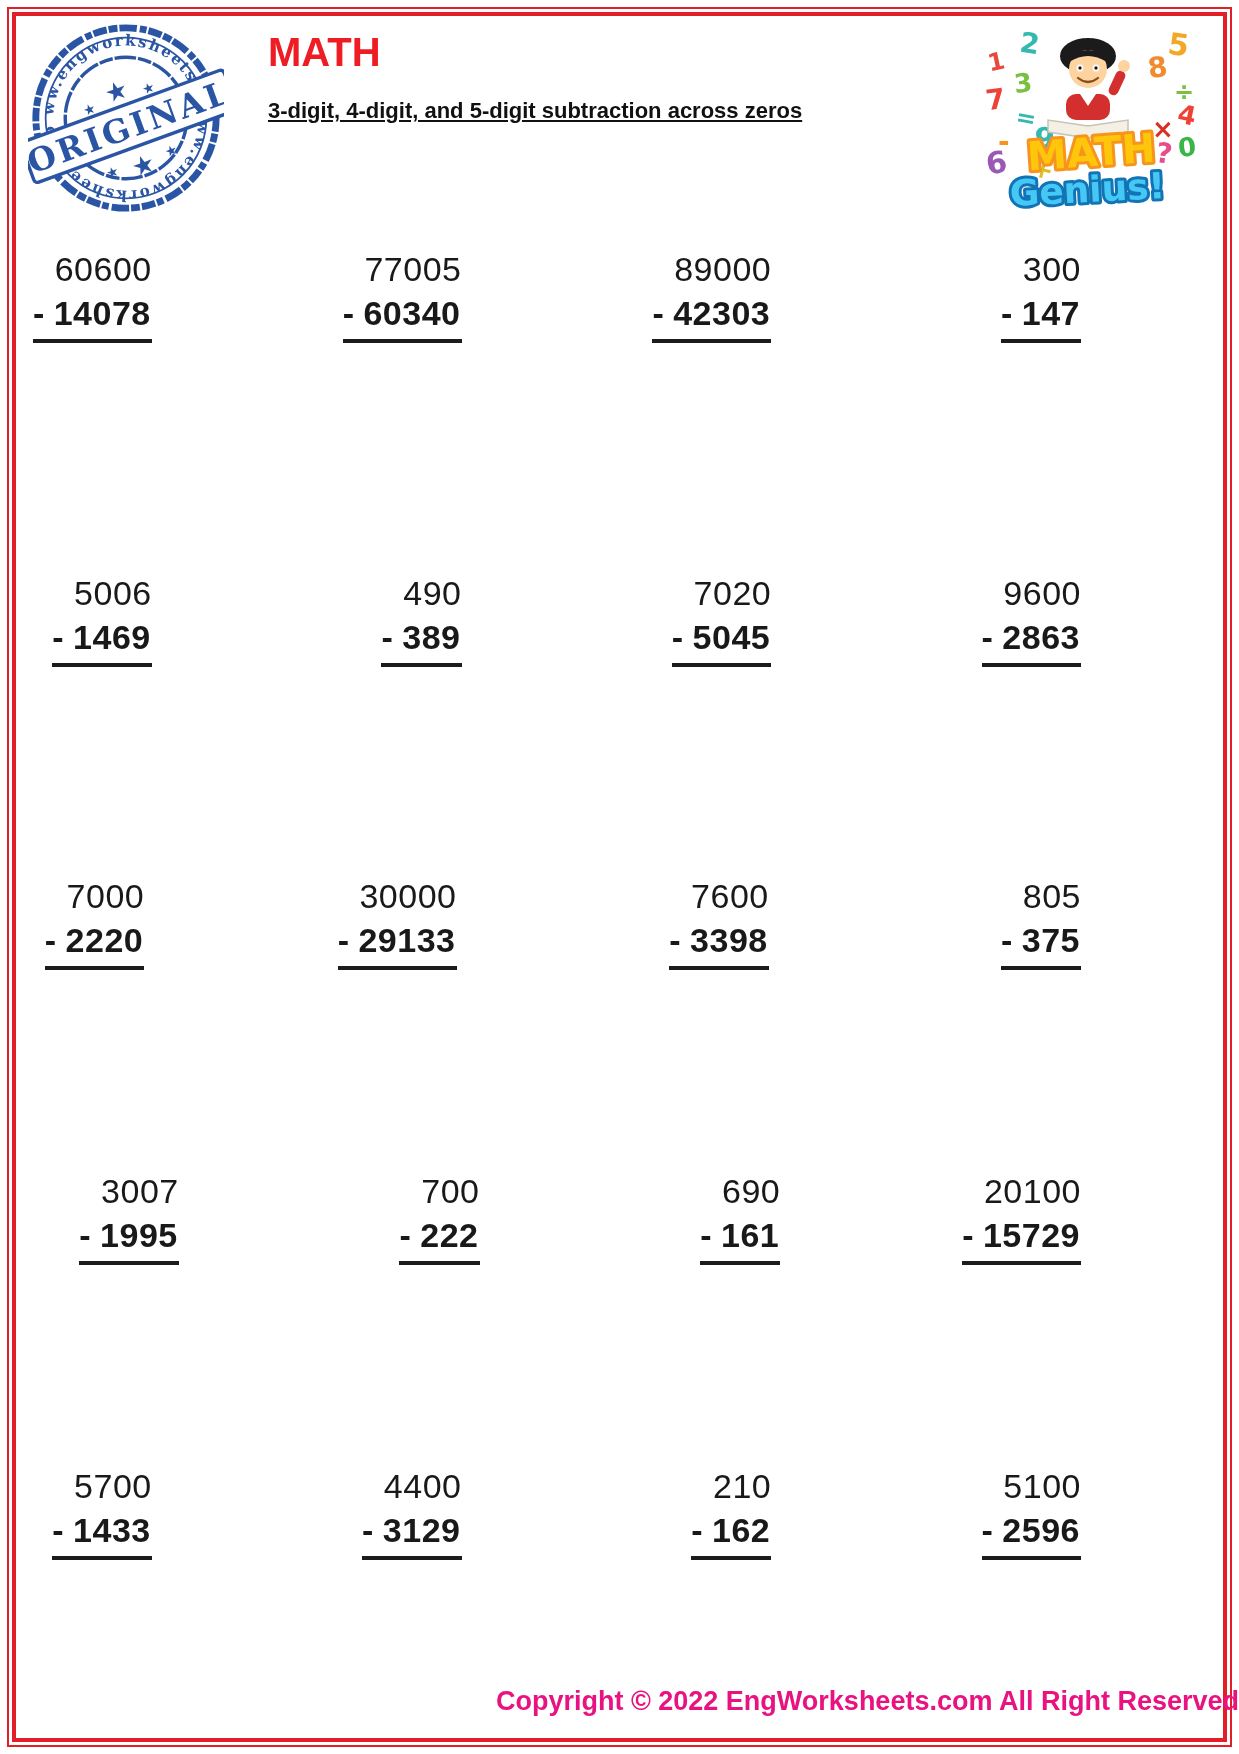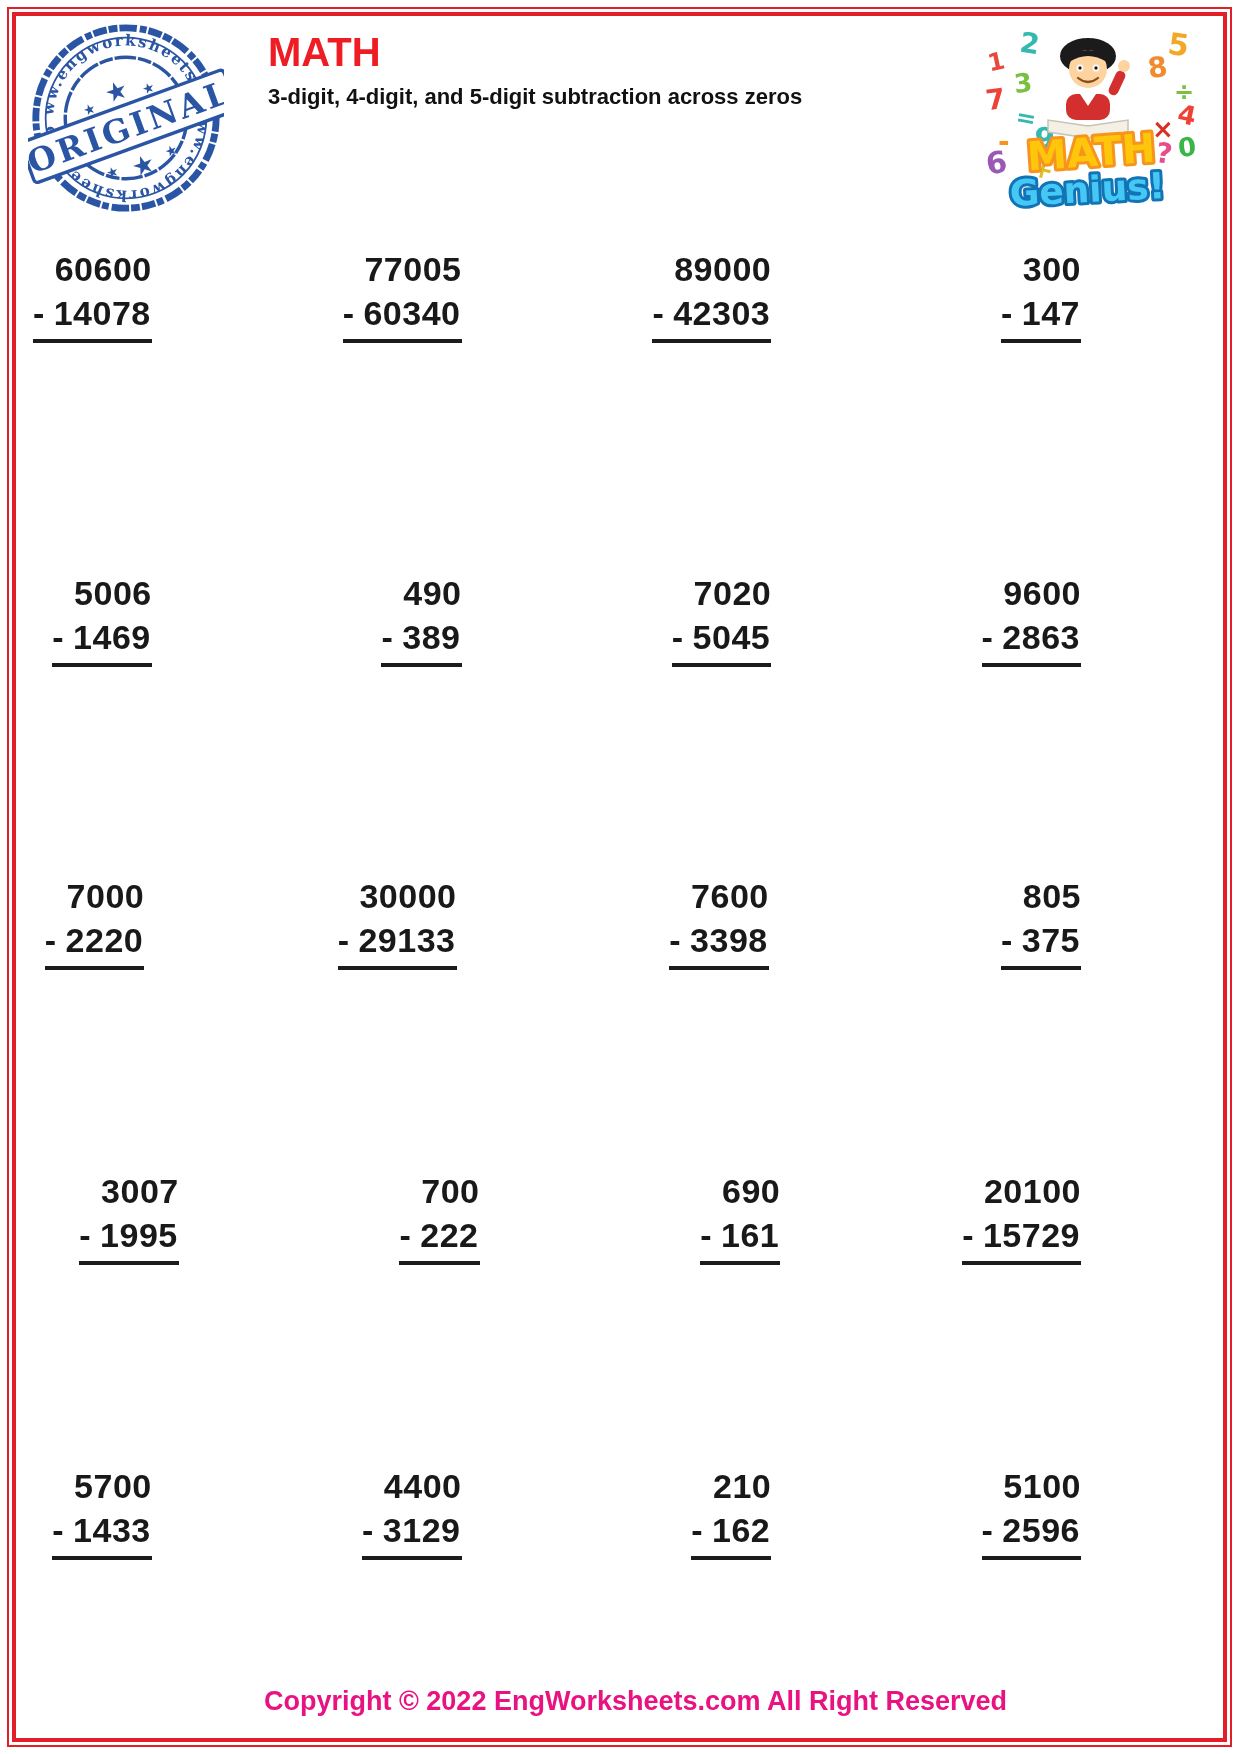--- a/index.html
+++ b/index.html
@@ -12,45 +12,45 @@
     margin:0 auto;
   }
   .border-outer{position:absolute;inset:7px;border:2px solid #e41e26;pointer-events:none;}
   .border-inner{position:absolute;inset:12px;border:4px solid #e41e26;pointer-events:none;}
 
   
   .stamp{position:absolute;left:28px;top:20px;width:196px;height:196px;}
   .titles{position:absolute;left:268px;top:30px;width:560px;}
   .subject{font-size:40px;font-weight:bold;color:#ee1c23;line-height:1.1;}
   .title{font-size:37px;font-weight:bold;color:#ee1c23;margin-top:12px;line-height:1.1;}
-  .subtitle{font-size:22px;font-weight:bold;color:#111;margin-top:10px;}
+  .subtitle{font-size:22px;font-weight:bold;color:#111;margin-top:24px;text-decoration:underline;}
 
   .logo{position:absolute;left:980px;top:28px;width:215px;height:180px;}
   .logo .glyph{position:absolute;font-weight:bold;font-family:"DejaVu Sans",sans-serif;line-height:1;}
   .boy-svg{position:absolute;left:48px;top:8px;}
   .logo-text-svg{position:absolute;left:0px;top:100px;}
 
   
   .problems{position:absolute;left:0;top:0;width:1239px;height:1754px;pointer-events:none;}
   .prow{position:absolute;left:0;right:0;display:grid;grid-template-columns:repeat(4,1fr);}
   .pcell{text-align:right;padding-right:158px;}
   .pcell:last-child{}
   .problem{display:inline-block;text-align:right;color:#191919;}
-  .minuend{font-size:34px;font-weight:bold;line-height:1.25;letter-spacing:.5px;}
+  .minuend{font-size:34px;font-weight:normal;line-height:1.25;letter-spacing:.5px;}
   .subrow{
     display:inline-flex;align-items:baseline;
     font-size:34px;font-weight:bold;line-height:1.25;letter-spacing:.5px;
     border-bottom:4px solid #1c1c1c;padding:1px 1px 5px 0;
   }
   .minus{margin-right:9px;}
 
   
   .footer{
     position:absolute;left:0;right:0;top:1686px;
-    text-align:center;
+    text-align:right;
     font-size:27px;font-weight:bold;color:#e81380;padding-left:32px;
   }
 </style>
 </head>
 <body>
 
 <div class="page">
   <div class="border-outer"></div>
   <div class="border-inner"></div>
 

